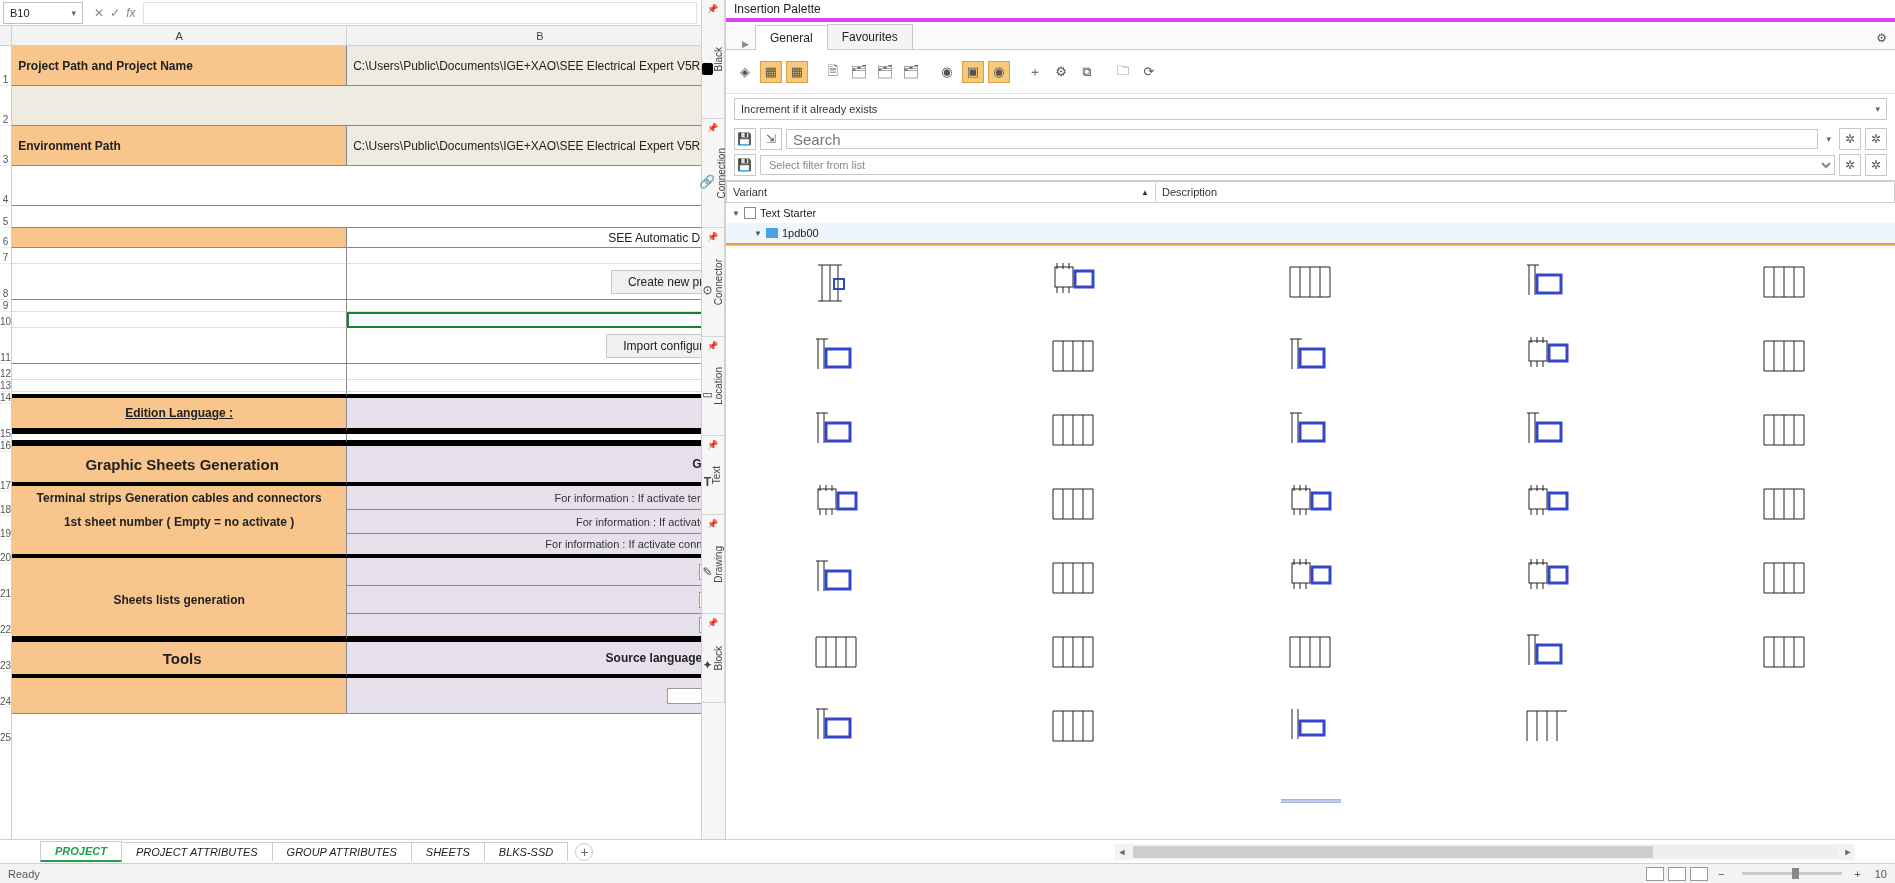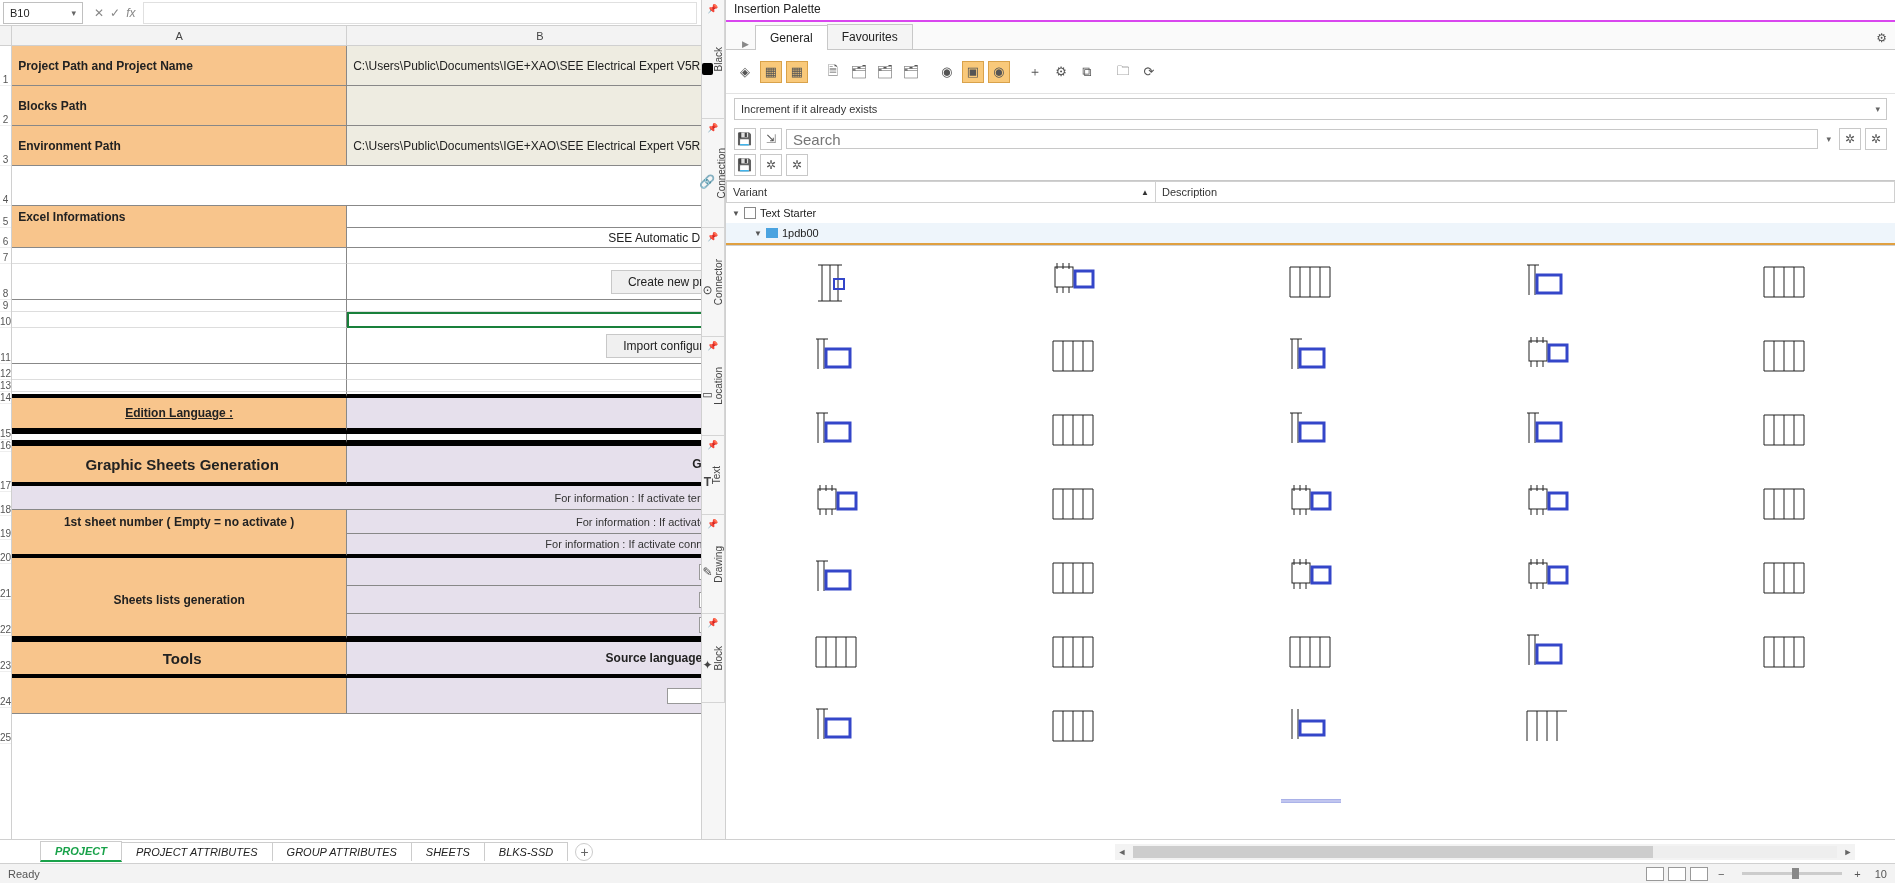--- a/index.html
+++ b/index.html
@@ -56,21 +56,21 @@
 .status .slider { width: 100px; height: 3px; background: #ccc; position: relative; margin: 0 8px; }
 .status .slider:before { content: ""; position: absolute; left: 50%; top: -4px; width: 7px; height: 11px; background: #888; }
 
 
 .sidetabs { width: 24px; display: flex; flex-direction: column; background: #f6f6f6; border-right: 1px solid #d0d0d0; }
 .sidetab { height: 90px; border: 1px solid #d5d5d5; border-left: none; margin-top: -1px; display: flex; align-items: center; justify-content: center; cursor: pointer; font-size: 10px; color: #444; position: relative; }
 .sidetab .vt { writing-mode: vertical-rl; transform: rotate(180deg); }
 .sidetab .pin { position: absolute; top: 4px; font-size: 9px; color: #888; }
 
 
-.ptitle { height: 22px; padding: 2px 8px; font-size: 12px; background: #fff; border-bottom: 2px solid #d946ef; }
+.ptitle { height: 22px; padding: 2px 8px; font-size: 12px; background: #fff; border-bottom: 4px solid #d946ef; }
 .ptabs { height: 28px; display: flex; align-items: flex-end; background: #fafafa; border-bottom: 1px solid #c8c8c8; padding-left: 16px; }
 .ptab { padding: 5px 14px; font-size: 12px; border: 1px solid #c8c8c8; border-bottom: none; background: #f4f4f4; margin-right: -1px; cursor: pointer; }
 .ptab.active { background: #fff; position: relative; top: 1px; }
 .pgear { margin-left: auto; padding: 4px 8px; color: #555; cursor: pointer; }
 
 .ptoolbar { height: 44px; display: flex; align-items: center; gap: 4px; padding: 6px 8px; border-bottom: 1px solid #e3e3e3; flex-wrap: wrap; }
 .ptoolbar .tbtn { width: 22px; height: 22px; border: 1px solid transparent; display: flex; align-items: center; justify-content: center; cursor: pointer; font-size: 13px; color: #555; }
 .ptoolbar .tbtn.hl { background: #f9c97a; border-color: #d9a24a; }
 
 .pincrement { height: 22px; border: 1px solid #c8c8c8; margin: 4px 8px; font-size: 11px; padding: 2px 6px; display: flex; align-items: center; justify-content: space-between; color: #333; }
@@ -161,35 +161,33 @@
           <div class="ch chB">B</div>
         </div>
         <div class="rows" id="gridrows">
 
           <div class="r" style="height:40px">
             <div class="cA orange">Project Path and Project Name</div>
             <div class="cB gray">C:\Users\Public\Documents\IGE+XAO\SEE Electrical Expert V5R2\5.2</div>
           </div>
 
           <div class="r" style="height:40px">
-            <div class="cA orange">Blocks Path</div>
             <div class="cB gray"></div>
           </div>
 
           <div class="r" style="height:40px">
             <div class="cA orange">Environment Path</div>
             <div class="cB gray">C:\Users\Public\Documents\IGE+XAO\SEE Electrical Expert V5R2\5.2</div>
           </div>
 
           <div class="r" style="height:40px">
             <div class="cB white"></div>
           </div>
 
           <div class="r" style="height:22px">
-            <div class="cA orange" style="border-bottom:none" rowspan="2">Excel Informations</div>
             <div class="cB white right-al">SEE</div>
           </div>
           <div class="r" style="height:20px">
             <div class="cA orange" style="border-top:none"></div>
             <div class="cB white right-al">SEE Automatic Diagra</div>
           </div>
 
           <div class="r thinrow" style="height:16px">
             <div class="cA white"></div>
             <div class="cB white"></div>
@@ -241,20 +239,21 @@
               <div class="cA white" style="border-bottom:3px solid #000"></div>
               <div class="cB white" style="border-bottom:3px solid #000"></div>
             </div>
 
           <div class="r" style="height:40px;border-bottom:2px solid #000">
             <div class="cA orange-center" style="border-bottom:2px solid #000">Graphic Sheets Generation</div>
             <div class="cB lilac right-al" style="font-weight:600;border-bottom:2px solid #000">Gener</div>
           </div>
 
           <div class="r" style="height:24px">
+            <div class="cA orange center" style="border-bottom:none;font-weight:600">Terminal strips Generation cables and connectors</div>
             <div class="cB lilac right-al info">For information : If activate terminal</div>
           </div>
           <div class="r" style="height:24px">
             <div class="cA orange center" style="border-top:none;border-bottom:none;font-weight:600">1st sheet number ( Empty = no activate )</div>
             <div class="cB lilac right-al info">For information : If activate cab</div>
           </div>
           <div class="r" style="height:24px;border-bottom:2px solid #000">
             <div class="cA orange" style="border-top:none;border-bottom:2px solid #000"></div>
             <div class="cB lilac right-al info" style="border-bottom:2px solid #000">For information : If activate connector</div>
           </div>
@@ -370,20 +369,21 @@
     <div class="psearch">
       <div class="tbtn">💾</div>
       <div class="tbtn">⇲</div>
       <input type="text" placeholder="Search" style="">
       <span style="font-size:9px;color:#666;padding:0 4px;cursor:pointer">▾</span>
       <div class="tbtn">✲</div>
       <div class="tbtn">✲</div>
     </div>
     <div class="pfilter">
       <div class="tbtn">💾</div>
+      <select><option>Select filter from list</option></select>
       <div class="tbtn">✲</div>
       <div class="tbtn">✲</div>
     </div>
 
     <div class="plist">
       <div class="hdr">
         <div class="c1">
             <span>Variant</span>
             <span style="font-size:8px">▲</span>
           </div>

